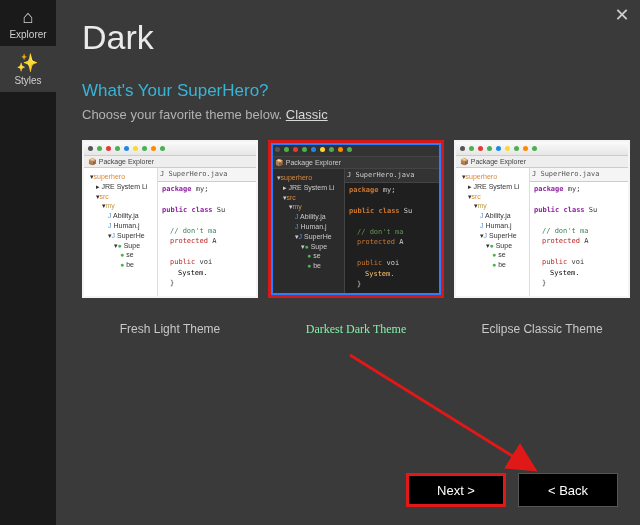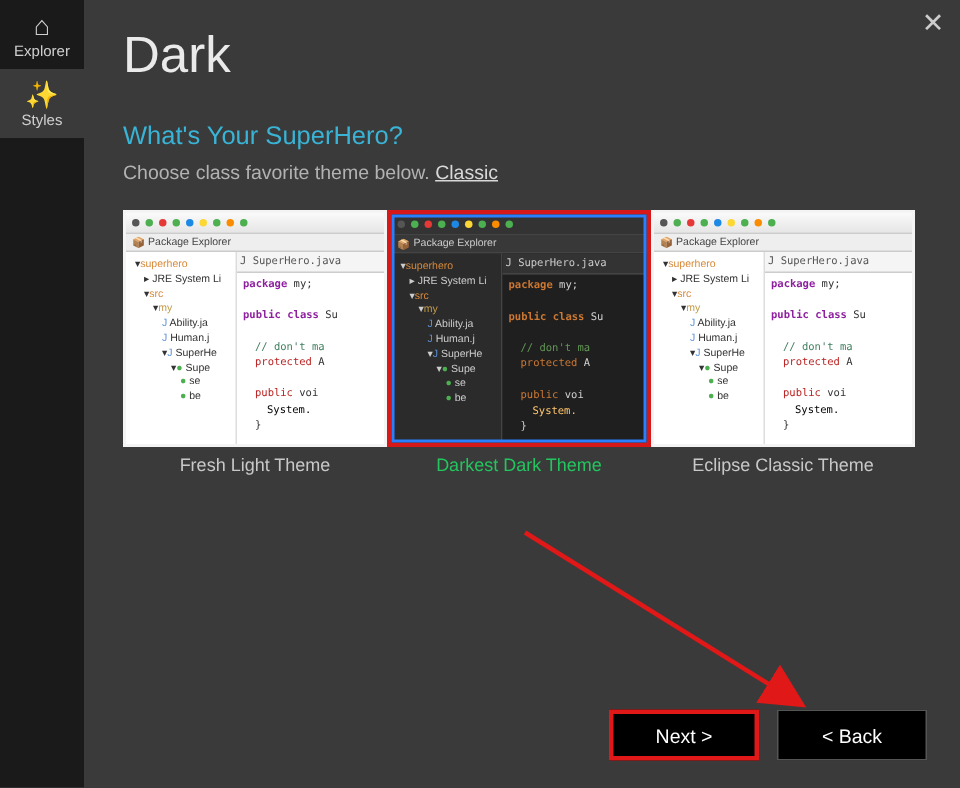--- a/index.html
+++ b/index.html
@@ -40,21 +40,21 @@
   .subtitle {
     color: #39b4d6; font-size: 17px; font-weight: 400;
     margin-bottom: 6px;
   }
   .desc {
     color: #b2b2b2; font-size: 13px; margin-bottom: 18px;
   }
   .desc .adv { color: #d8d8d8; text-decoration: underline; cursor: pointer; }
 
   .themes {
-    display: flex; 
+    display: flex; gap: 10px;
   }
   .theme-card {
     width: 176px; display: flex; flex-direction: column; align-items: center;
     cursor: pointer;
   }
   .theme-preview {
     width: 176px; height: 158px;
     background: #f4f4f4;
     border: 2px solid transparent;
     position: relative; overflow: hidden;
@@ -95,24 +95,24 @@
   }
   .theme-preview.dark .editor { background:#1f1f1f; color:#d0d0d0; }
   .editor .tab{ background:#f5f5f5; border-bottom:1px solid #ccc; padding:1px 2px; margin:-2px -4px 2px -4px; color:#555;}
   .theme-preview.dark .editor .tab{ background:#333; border-bottom:1px solid #444; color:#ccc;}
   .kw{color:#8e1f9f;font-weight:bold;} .theme-preview.dark .kw{color:#cc7832;}
   .cm{color:#3f7f5f;} .theme-preview.dark .cm{color:#629755;}
   .kw2{color:#b22;} .theme-preview.dark .kw2{color:#cc7832;}
   .sys{color:#000;} .theme-preview.dark .sys{color:#ffc66d;}
 
   .theme-label {
-    font-size: 12px; color: #c8c8c8; margin-top: 5px;
+    font-size: 12px; color: #c8c8c8; margin-top: 24px;
     text-align: left;
   }
-  .theme-card.selected .theme-label { color: #22c55e; }
+  .theme-card.selected .theme-label { color: #86efac; font-family: Liberation Serif, serif; }
 
   .footer {
     position: absolute; right: 22px; bottom: 18px;
     display: flex; gap: 12px;
   }
   .btn {
     width: 100px; height: 34px;
     background: #000; color: #fff;
     border: 1px solid #555;
     font-size: 13px; display:flex; align-items:center; justify-content:center;
@@ -138,21 +138,21 @@
   <div class="sidebar-item active">
     <span class="icn">✨</span>
     <span class="lbl">Styles</span>
   </div>
 </div>
 
 <div class="main">
   <div class="title">Dark</div>
   <div class="subtitle">What's Your SuperHero?</div>
   <div class="desc">
-    <span>Choose class favorite theme below. </span><span class="adv">Classic</span>
+    <span>Choose your favorite theme below. </span><span class="adv">Classic</span>
   </div>
 
   <div class="themes">
 
     <div class="theme-card">
       <div class="theme-preview light">
         <div class="toolbar">
             <span class="dot k"></span>
             <span class="dot g"></span>
             <span class="dot r"></span>

